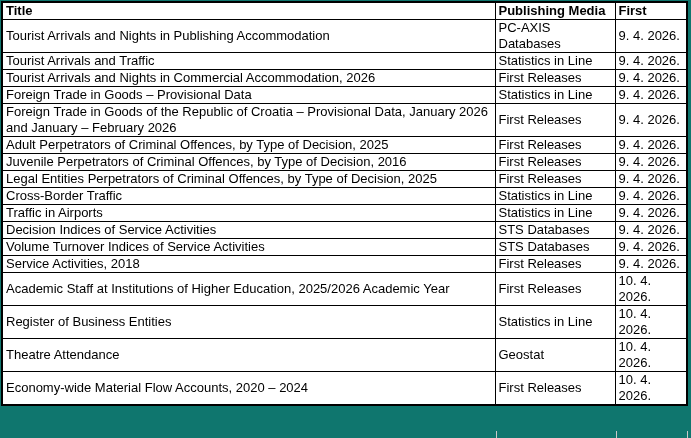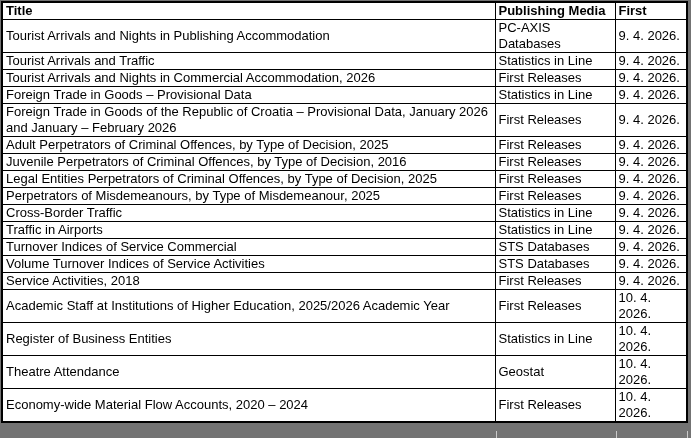--- a/index.html
+++ b/index.html
@@ -4,21 +4,21 @@
 <style>
   html, body {
     margin: 0;
     padding: 0;
     background: #ffffff;
   }
   .sheet {
     position: relative;
     width: 691px;
     height: 438px;
-    background: #737373;
+    background: #0f766e;
     overflow: hidden;
     font-family: "Liberation Sans", "DejaVu Sans", sans-serif;
   }
   table.calendar {
     border-collapse: collapse;
     table-layout: fixed;
     width: 687px;
     margin: 1px 0 0 1px;
     border: 2px solid #000000;
     background: #ffffff;
@@ -106,36 +106,31 @@
           <td>Juvenile Perpetrators of Criminal Offences, by Type of Decision, 2016</td>
           <td>First Releases</td>
           <td>9. 4. 2026.</td>
         </tr>
         <tr>
           <td>Legal Entities Perpetrators of Criminal Offences, by Type of Decision, 2025</td>
           <td>First Releases</td>
           <td>9. 4. 2026.</td>
         </tr>
         <tr>
-          <td>Perpetrators of Misdemeanours, by Type of Misdemeanour, 2025</td>
-          <td>First Releases</td>
-          <td>9. 4. 2026.</td>
-        </tr>
-        <tr>
           <td>Cross-Border Traffic</td>
           <td>Statistics in Line</td>
           <td>9. 4. 2026.</td>
         </tr>
         <tr>
           <td>Traffic in Airports</td>
           <td>Statistics in Line</td>
           <td>9. 4. 2026.</td>
         </tr>
         <tr>
-          <td>Turnover Indices of Service Commercial</td>
+          <td>Decision Indices of Service Activities</td>
           <td>STS Databases</td>
           <td>9. 4. 2026.</td>
         </tr>
         <tr>
           <td>Volume Turnover Indices of Service Activities</td>
           <td>STS Databases</td>
           <td>9. 4. 2026.</td>
         </tr>
         <tr>
           <td>Service Activities, 2018</td>

